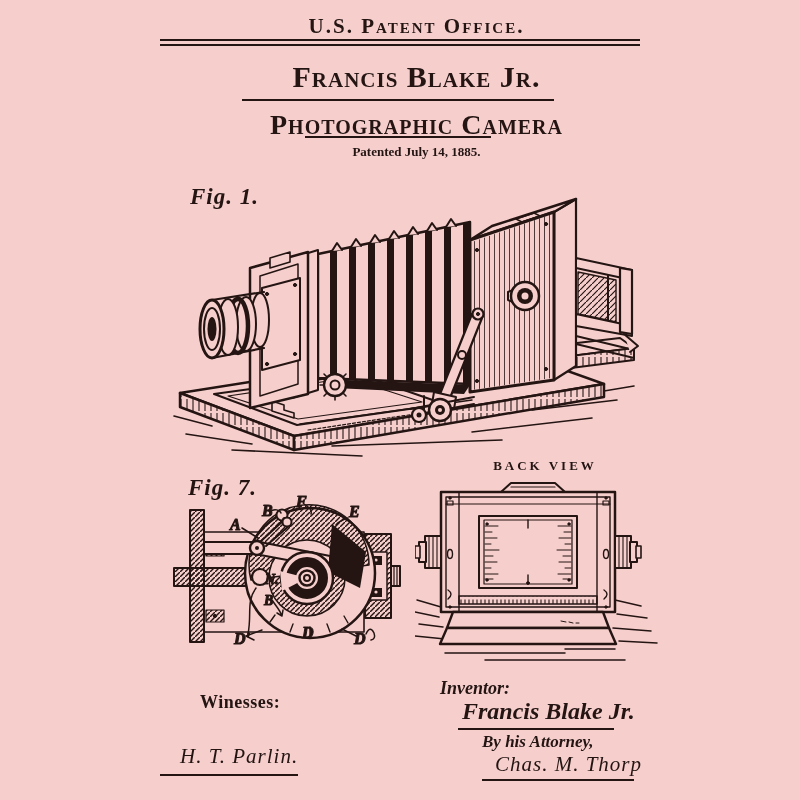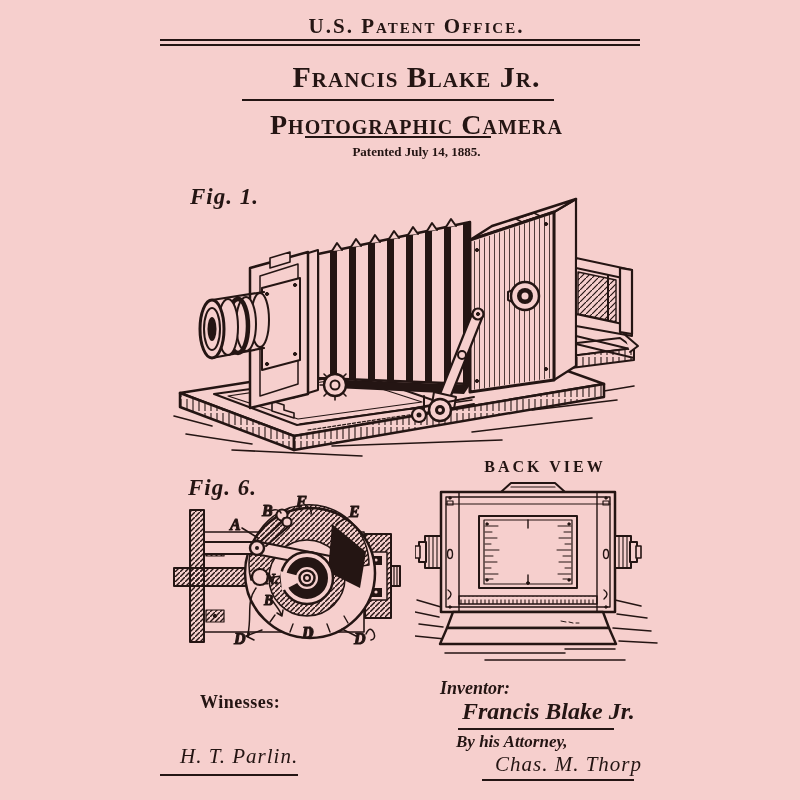--- a/index.html
+++ b/index.html
@@ -18,31 +18,31 @@
   .inventor-name{top:60px; font-size:30px; font-weight:bold; font-variant:small-caps; letter-spacing:1px;}
   .rule-name{top:99px; left:242px; width:312px; height:2px; background:#241513;}
   .title{top:109px; font-size:28px; font-weight:bold; font-variant:small-caps; letter-spacing:1px;}
   .rule-title{top:136px; left:305px; width:186px; height:2px; background:#241513;}
   .date{top:144px; font-size:13px; font-weight:bold;}
   
   .fig-label{font-size:23px; font-weight:bold; font-style:italic; letter-spacing:1px;}
   .fig1-label{left:190px; top:184px;font-style:italic;}
   .fig2-label{left:188px; top:475px;}
   .backview-label{left:420px; top:458px; width:250px; text-align:center;
-    font-size:16px; font-weight:bold; letter-spacing:3px;}
+    font-size:13px; font-weight:bold; letter-spacing:3px;}
   
   .wit-head{left:152px; top:692px; font-size:18px; font-weight:bold; letter-spacing:.5px;margin-left:48px;}
   .script{font-style:italic; font-size:21px; letter-spacing:1px;}
   .wit-1{left:168px; top:716px;}
   .wit-2{left:180px; top:744px;text-align:center;}
   .wit-line{left:160px; top:774px; width:138px; height:2px; background:#241513;}
   .inv-head{left:440px; top:678px; font-size:18px; font-weight:bold; font-style:italic;}
   .inv-sig{left:462px; top:698px; font-size:24px; font-weight:bold; font-style:italic;}
   .inv-line{left:458px; top:728px; width:156px; height:2px; background:#241513;}
-  .att-label{left:456px; top:732px; font-size:17px; font-weight:bold; font-style:italic;}
+  .att-label{left:482px; top:732px; font-size:17px; font-weight:bold; font-style:italic;}
   .att-sig{left:495px; top:752px;font-style:italic;}
   .att-line{left:482px; top:779px; width:152px; height:2px; background:#241513;}
   svg{display:block;}
   svg text{font-family:"Liberation Serif", serif; font-style:italic; font-weight:bold; fill:#241513;}
 </style>
 </head>
 <body>
 
 <div class="page">
 
@@ -195,21 +195,21 @@
         <path d="M252 208 V232" stroke-width="2"></path>
         <circle cx="268" cy="222" r="11" fill="#f6cfcd" stroke-width="2.4"></circle>
         <circle cx="268" cy="222" r="5" fill="#241513" stroke="none"></circle>
         <circle cx="268" cy="222" r="2" fill="#f6cfcd" stroke="none"></circle>
         <circle cx="247" cy="227" r="7" fill="#f6cfcd" stroke-width="2.2"></circle>
         <circle cx="247" cy="227" r="2.5" fill="#241513" stroke="none"></circle>
       </g>
     </g>
   </svg>
 
-  <div class="abs fig-label fig2-label">Fig. 6.</div>
+  <div class="abs fig-label fig2-label">Fig. 7.</div>
 
   <svg class="abs" style="left:160px; top:492px;" width="265" height="175" viewBox="0 0 265 175">
     <defs>
       <pattern id="f2hatch" patternUnits="userSpaceOnUse" width="5" height="5">
         <path d="M0 5 L5 0" stroke="#241513" stroke-width="1.4"></path>
       </pattern>
     </defs>
     <g stroke="#241513" stroke-linecap="round" stroke-linejoin="round" fill="none">
 
       <rect x="44" y="40" width="160" height="100" stroke-width="1.6"></rect>

